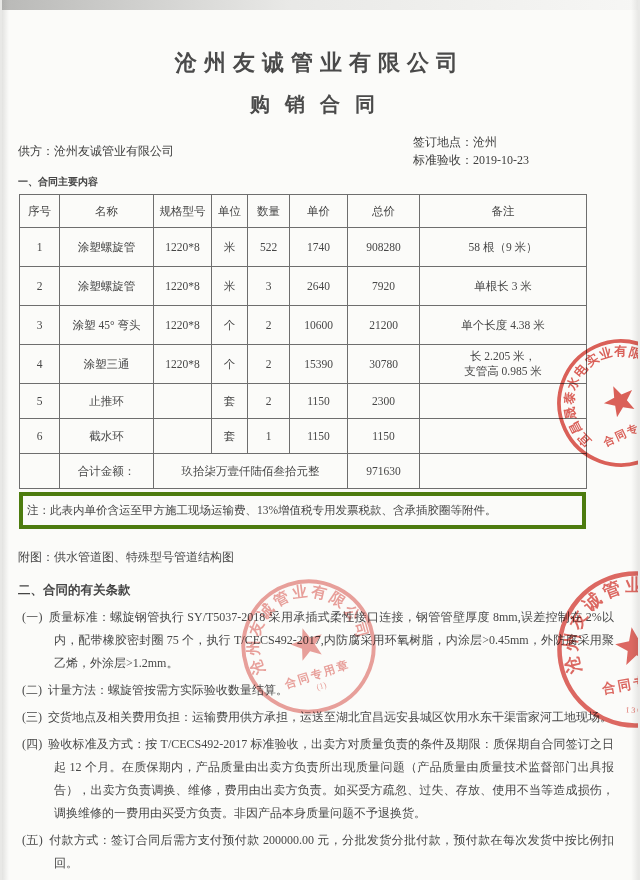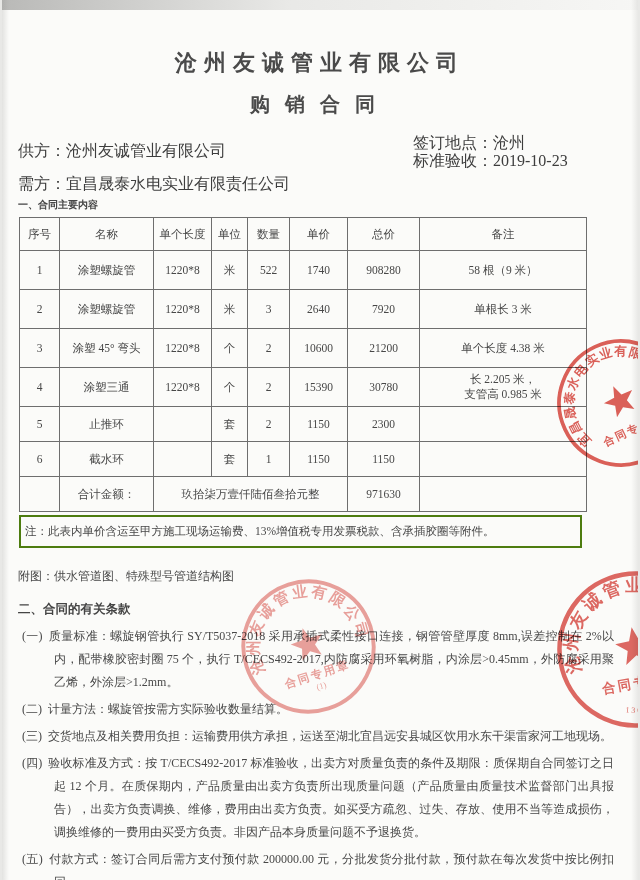--- a/index.html
+++ b/index.html
@@ -13,38 +13,38 @@
   .scan-left{position:absolute;top:0;left:0;width:7px;height:100%;
     background:linear-gradient(to right,rgba(140,140,138,.22),transparent);}
   .scan-right{position:absolute;top:0;right:0;width:7px;height:100%;
     background:linear-gradient(to left,rgba(150,150,148,.18),transparent);}
 
   .company-title{margin-top:48px;text-align:center;font-size:22px;font-weight:700;
     letter-spacing:7px;color:#4a4a4a;}
   .doc-title{margin-top:13px;text-align:center;font-size:20px;font-weight:700;
     letter-spacing:15px;color:#4a4a4a;}
 
-  .meta{display:flex;justify-content:space-between;margin:16px 20px 0 16px;font-size:16px;gap:40px;}
+  .meta{display:flex;justify-content:space-between;margin:16px 20px 0 16px;font-size:12px;gap:40px;}
   .meta .left{padding-top:9px;line-height:16px;}
   .meta .left .row2{margin-top:17px;}
   .meta .right{line-height:17.5px;width:205px;}
   .meta b{font-weight:normal;}
 
   .sec-heading{margin:6px 0 0 16px;font-size:10px;font-weight:700;color:#454545;}
 
   table.items{border-collapse:collapse;margin:5px 0 0 17px;table-layout:fixed;width:567px;
     font-size:11.5px;color:#474747;}
   table.items th,table.items td{border:1px solid #6e6e6e;text-align:center;
     padding:2px 3px;overflow:hidden;}
   table.items th{font-weight:normal;height:28px;}
   table.items tr.r-tall td{height:34px;}
   table.items tr.r-short td{height:30px;}
   .pre{white-space:pre-line;line-height:15px;}
 
-  .note-box{margin:3px 0 8px 17px;width:545px;border:2px solid #4d7c0f;
+  .note-box{margin:3px 0 8px 17px;width:545px;border:4px solid #4d7c0f;
     padding:6px 10px 7px 4px;font-size:11.5px;color:#474747;line-height:16px;}
 
   .attachment{margin:20px 0 0 16px;font-size:12px;color:#474747;}
   .sec2-heading{margin:16px 0 0 16px;font-size:12.5px;font-weight:700;color:#454545;}
 
   .clauses{margin:7px 20px 0 16px;font-size:12px;color:#474747;}
   .clauses p{margin:4px;line-height:23px;padding-left:32px;text-indent:-32px;text-align:justify;}
   .clause-no{margin-right:6px;}
 
   
@@ -68,21 +68,20 @@
   <div class="scan-top"></div>
   <div class="scan-left"></div>
   <div class="scan-right"></div>
 
   <div class="company-title">沧州友诚管业有限公司</div>
   <div class="doc-title">购销合同</div>
 
   <div class="meta">
     <div class="left">
       <div class="row1"><b>供方：</b><span>沧州友诚管业有限公司</span></div>
-      <div class="row2"><b>需方：</b><span>宜昌晟泰水电实业有限责任公司</span></div>
     </div>
     <div class="right">
       <div><b>签订地点：</b><span>沧州</span></div>
       <div><b>标准验收：</b><span>2019-10-23</span></div>
     </div>
   </div>
 
   <div class="sec-heading">一、合同主要内容</div>
 
   <table class="items">
@@ -93,21 +92,21 @@
         <col style="width:36px">
       <col style="width:42px">
         <col style="width:58px">
         <col style="width:72px">
         <col style="width:167px">
     </colgroup>
     <tbody>
         <tr>
       <th>序号</th>
       <th>名称</th>
-      <th>单个长度</th>
+      <th>规格型号</th>
       <th>单位</th>
       <th>数量</th>
       <th>单价</th>
       <th>总价</th>
       <th>备注</th>
     </tr>
     <tr class="r-tall">
       <td>1</td>
       <td>涂塑螺旋管</td>
       <td>1220*8</td>

